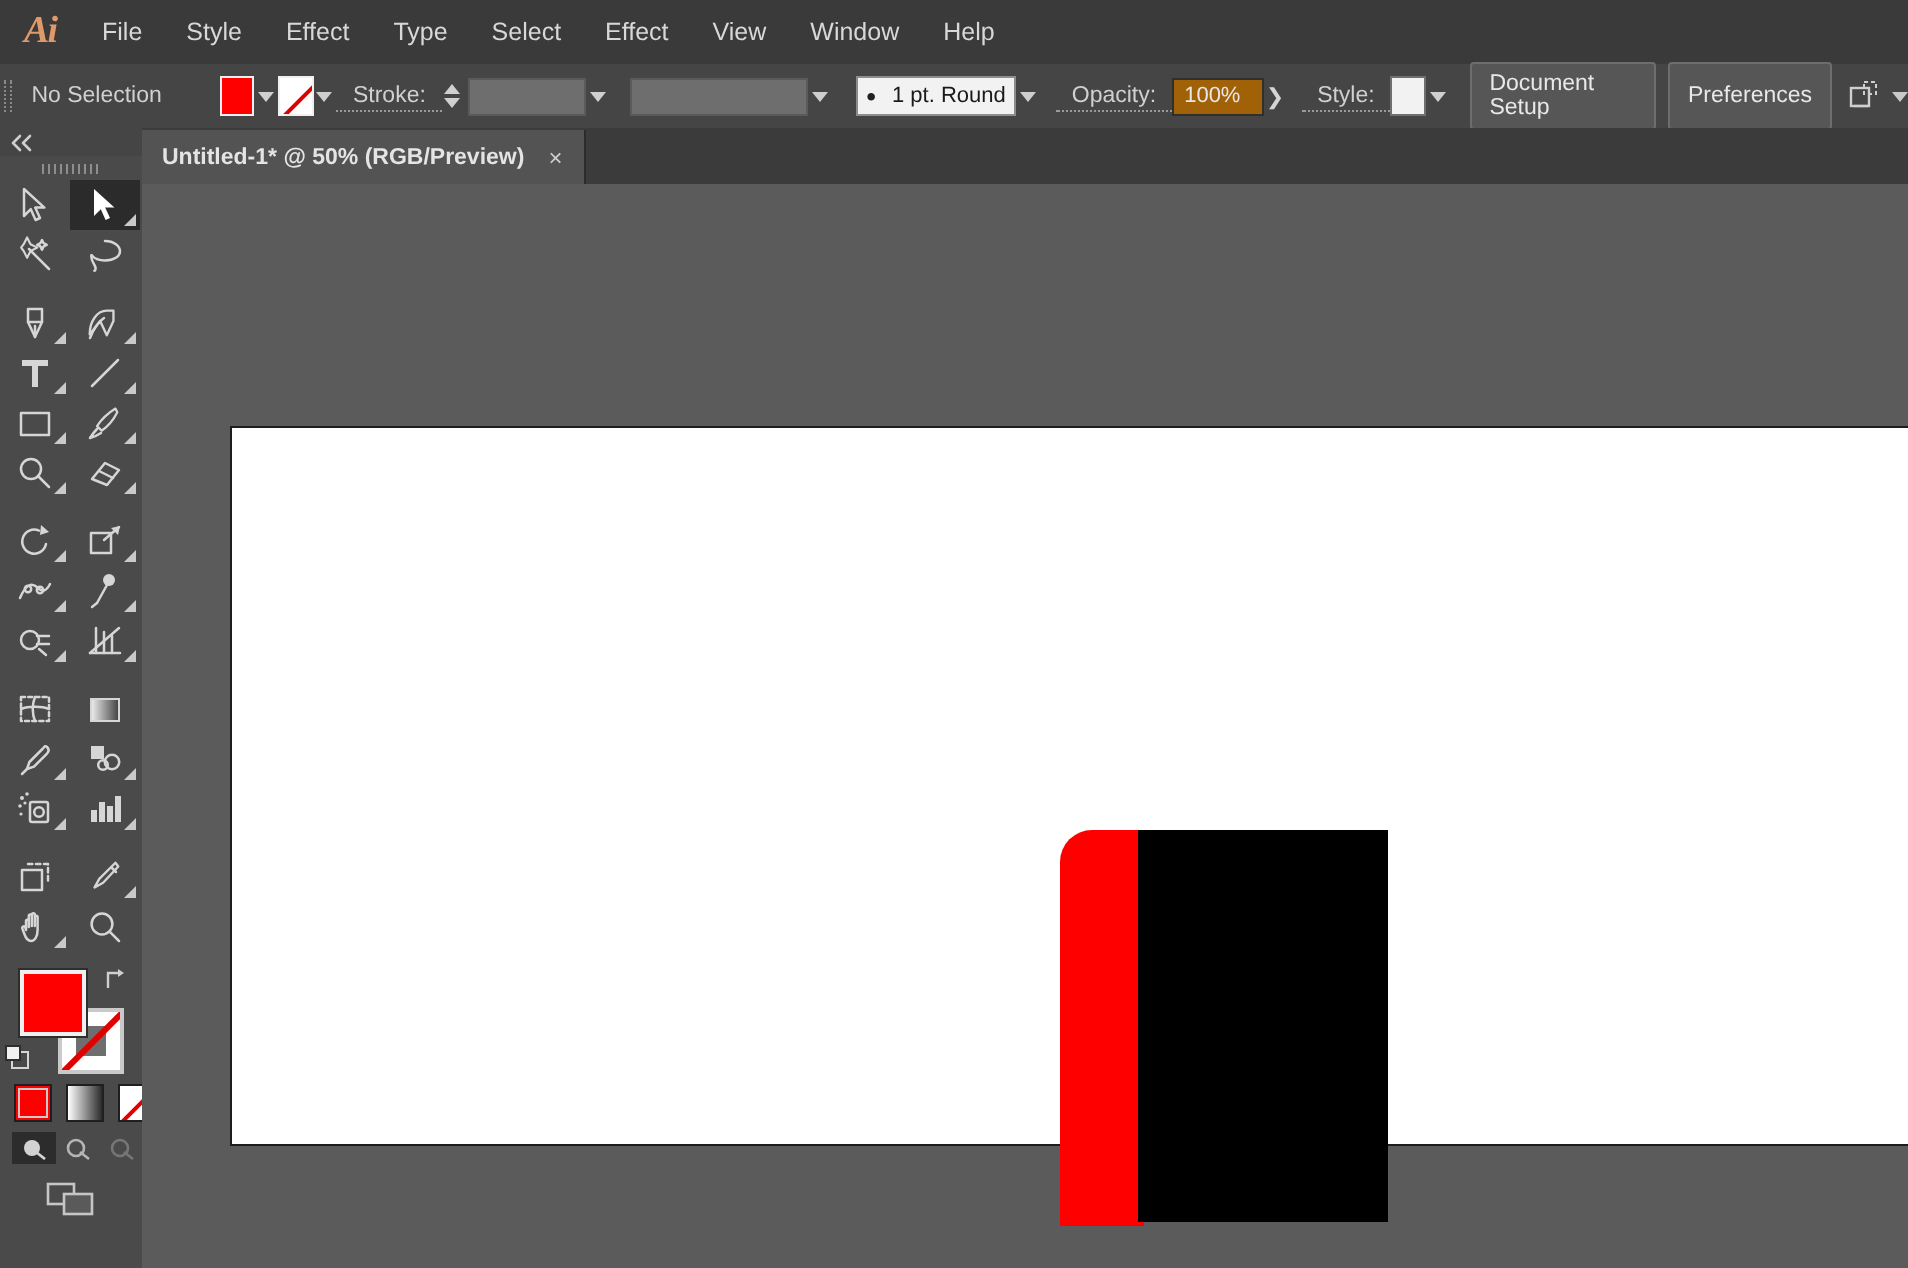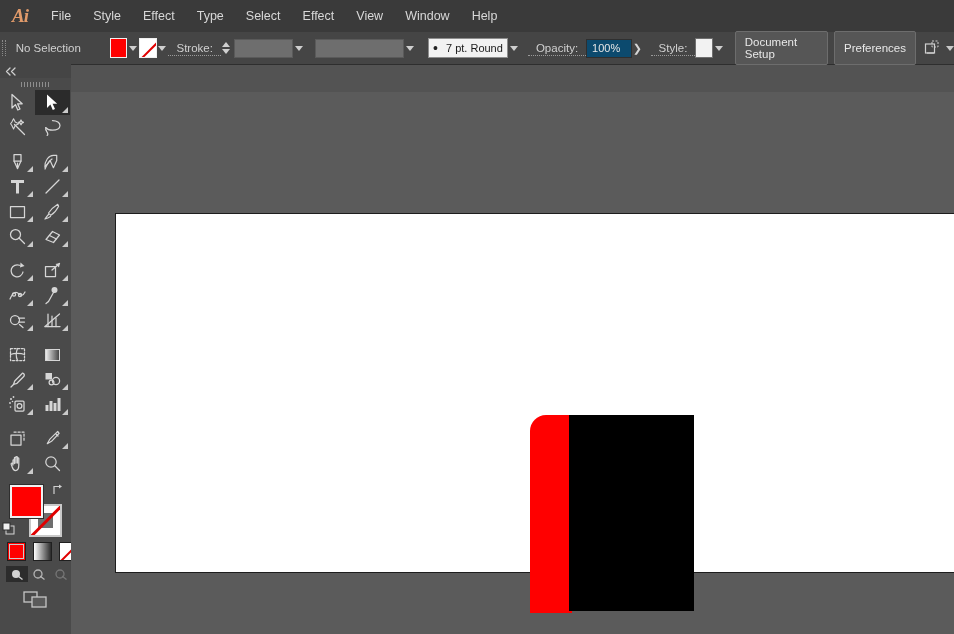--- a/index.html
+++ b/index.html
@@ -35,21 +35,21 @@
   .sw.none{background:#ffffff;position:relative;overflow:hidden;}
   .sw.none::after{content:"";position:absolute;left:-4px;top:9px;width:30px;height:2px;
                   background:#e00000;transform:rotate(-45deg);}
   .sw.white{background:#f2f2f2;border:1px solid #6f6f6f;}
   .dd{width:14px;height:20px;display:flex;align-items:center;justify-content:center;}
   .dd .chev{border-top-color:#cfcfcf;border-left-width:4px;border-right-width:4px;border-top-width:5px;}
   .stepper{width:11px;height:18px;display:flex;flex-direction:column;align-items:center;justify-content:center;gap:2px;}
   .stepper .up{width:0;height:0;border-left:4px solid transparent;border-right:4px solid transparent;border-bottom:5px solid #d0d0d0;}
   .stepper .dn{width:0;height:0;border-left:4px solid transparent;border-right:4px solid transparent;border-top:5px solid #d0d0d0;}
   .field{height:19px;background:#6e6e6e;border:1px solid #5a5a5a;box-sizing:border-box;}
-  .field.dark{background:#0c4a6e;border:1px solid #2f2f2f;color:#e6e6e6;font-size:11px;
+  .field.dark{background:#a16207;border:1px solid #2f2f2f;color:#e6e6e6;font-size:11px;
               display:flex;align-items:center;padding:0 5px;text-align:center;}
   .brushbox{width:93px;height:20px;background:#f2f2f2;border:1px solid #8d8d8d;color:#1a1a1a;
             font-size:11px;display:flex;align-items:center;justify-content:center;gap:8px;box-sizing:border-box;}
   .brushbox .dotm{font-size:14px;line-height:0;color:#222;}
   .btn{height:20px;background:#565656;border:1px solid #6d6d6d;border-radius:2px;color:#e8e8e8;
        font-size:11.5px;display:flex;align-items:center;padding:16px 9px;box-sizing:border-box;cursor:default;}
   .arr{width:12px;height:20px;display:flex;align-items:center;justify-content:center;color:#d5d5d5;font-size:11px;}
 
   
   .tabbar{position:absolute;left:71px;top:64px;width:883px;height:28px;background:#3b3b3b;
@@ -154,21 +154,21 @@
         <span class="chev"></span>
       </div>
 
     <div class="field" style="width:104px;margin-left:10px;"></div>
     <div class="dd">
         <span class="chev"></span>
       </div>
 
     <div class="brushbox" style="margin-left:12px;">
       <span class="dotm">•</span>
-      <span>7 pt. Round</span>
+      <span>1 pt. Round</span>
     </div>
     <div class="dd">
         <span class="chev"></span>
       </div>
 
     <div class="c-label dot" style="margin-left:8px;">Opacity:</div>
     <div class="field dark" style="width:52px;">100%</div>
     <div class="arr">❯</div>
 
     <div class="c-label dot" style="margin-left:8px;">Style:</div>
@@ -183,20 +183,26 @@
     <div style="margin-left:8px;display:flex;align-items:center;">
       <svg width="18" height="16" viewBox="0 0 18 16">
         <rect x="1.5" y="4" width="9" height="9" fill="none" stroke="#cfcfcf" stroke-width="1.2"></rect>
         <rect x="8" y="1" width="6" height="6" fill="none" stroke="#cfcfcf" stroke-width="1" stroke-dasharray="2 1.5"></rect>
         <path d="M3 13 h7" stroke="#cfcfcf" stroke-width="1.2"></path>
       </svg>
       <span class="chev" style="margin-left:4px;"></span>
     </div>
   </div>
 
+  <div class="tabbar">
+    <div class="doctab">
+      <span class="tlabel">Untitled-1* @ 50% (RGB/Preview)</span>
+      <span class="tclose">×</span>
+    </div>
+  </div>
 
   <div class="tools">
     <div class="tcollapse">
       <svg width="12" height="9" viewBox="0 0 12 9">
         <path d="M5 1 L1.5 4.5 L5 8 M10 1 L6.5 4.5 L10 8" fill="none" stroke="#cfcfcf" stroke-width="1.3" stroke-linecap="round" stroke-linejoin="round"></path>
       </svg>
     </div>
     <div class="tgrip">
         <i></i>
       </div>

